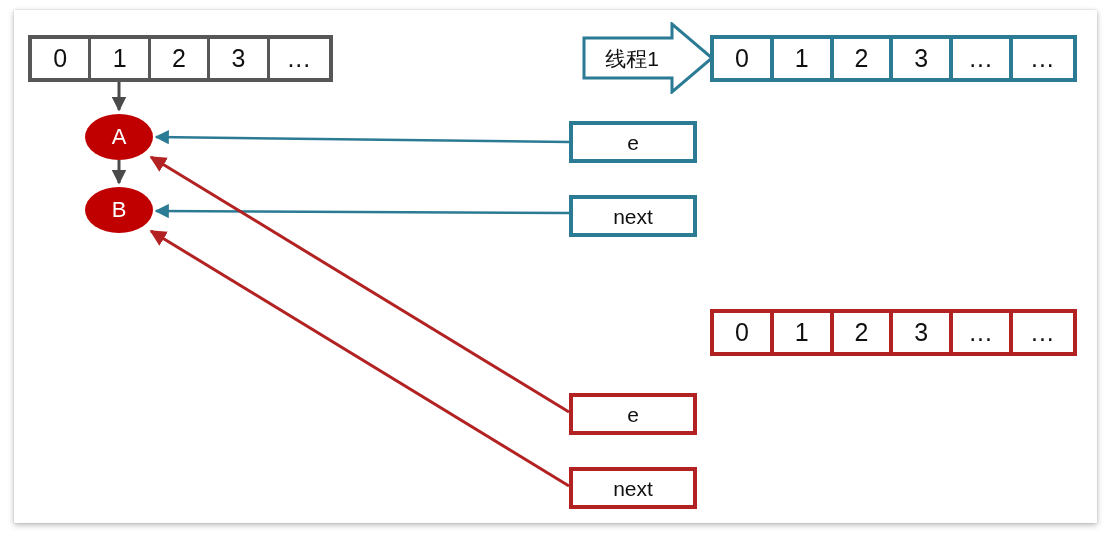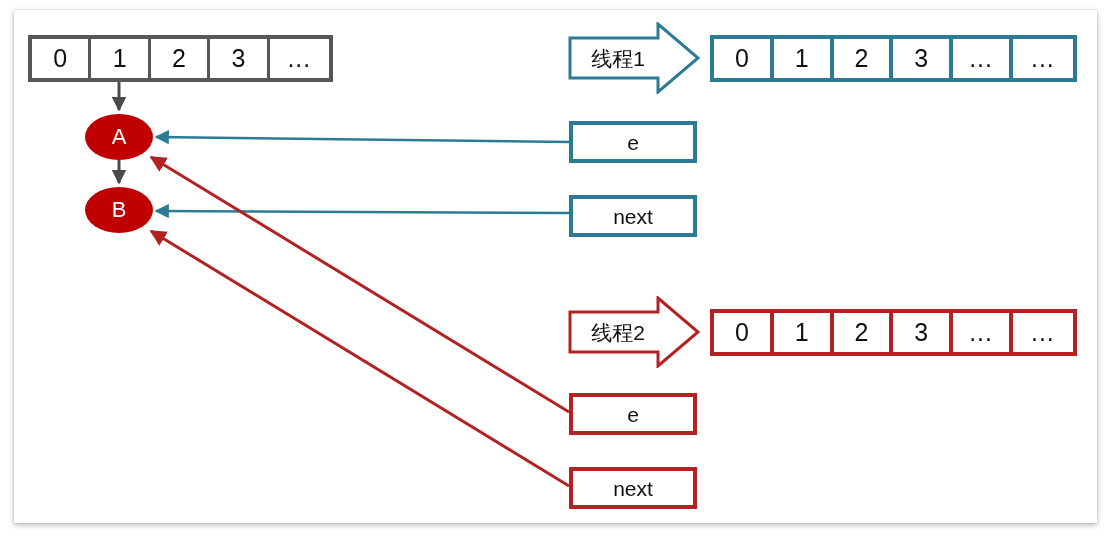--- a/index.html
+++ b/index.html
@@ -97,20 +97,21 @@
     line-height: 1;
   }
   #node-a { left: 85px; top: 114px; }
   #node-b { left: 85px; top: 187px; }
 
   
   .block-arrow {
     position: absolute;
     width: 132px;
     height: 72px;
+    margin-left: 14px;
   }
   .block-arrow .ba-label {
     position: absolute;
     left: 4px;
     top: 50%;
     transform: translateY(-50%);
     width: 92px;
     text-align: center;
     font-size: 21px;
     color: #101010;
@@ -228,26 +229,20 @@
       </div>
   </div>
 
   <div class="vbox teal" id="box-e1">
     <span>e</span>
   </div>
   <div class="vbox teal" id="box-next1">
     <span>next</span>
   </div>
 
-  <div class="block-arrow" id="thread2-arrow">
-    <svg width="132" height="72" viewBox="0 0 132 72" xmlns="http://www.w3.org/2000/svg">
-      <polygon points="2,16 90,16 90,2 130,36 90,70 90,56 2,56" fill="#ffffff" stroke="#B32222" stroke-width="3" stroke-linejoin="miter"></polygon>
-    </svg>
-    <div class="ba-label">线程2</div>
-  </div>
 
   <div class="array" id="array-thread2">
     <div class="cell">
         <span>0</span>
       </div>
     <div class="cell">
         <span>1</span>
       </div>
     <div class="cell">
         <span>2</span>

